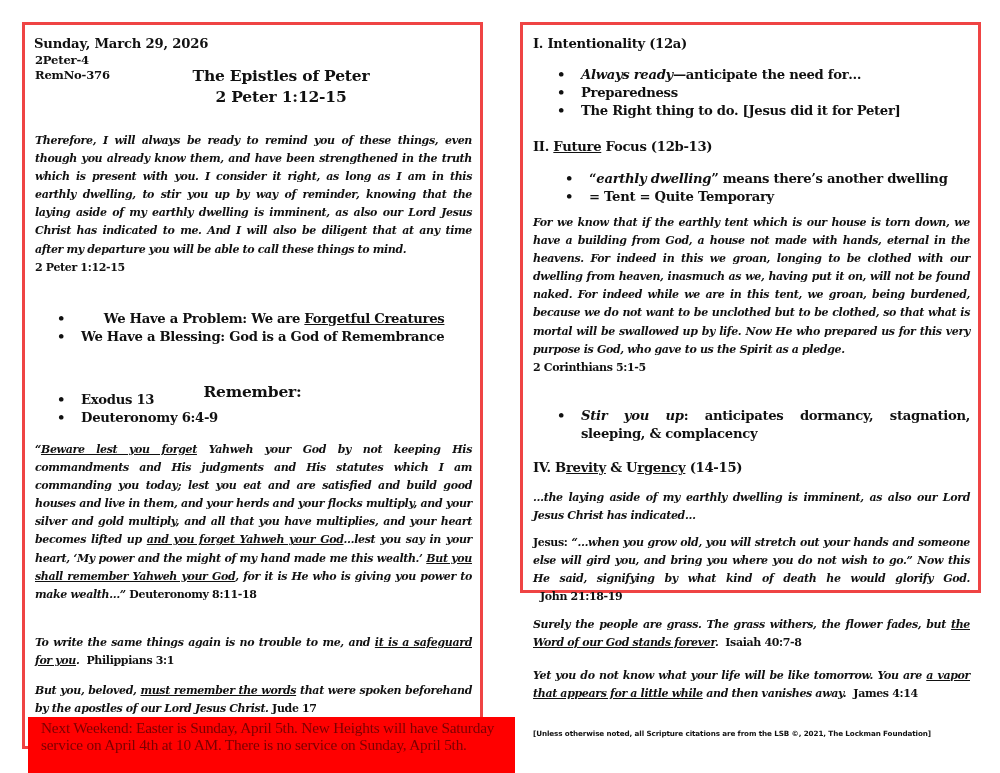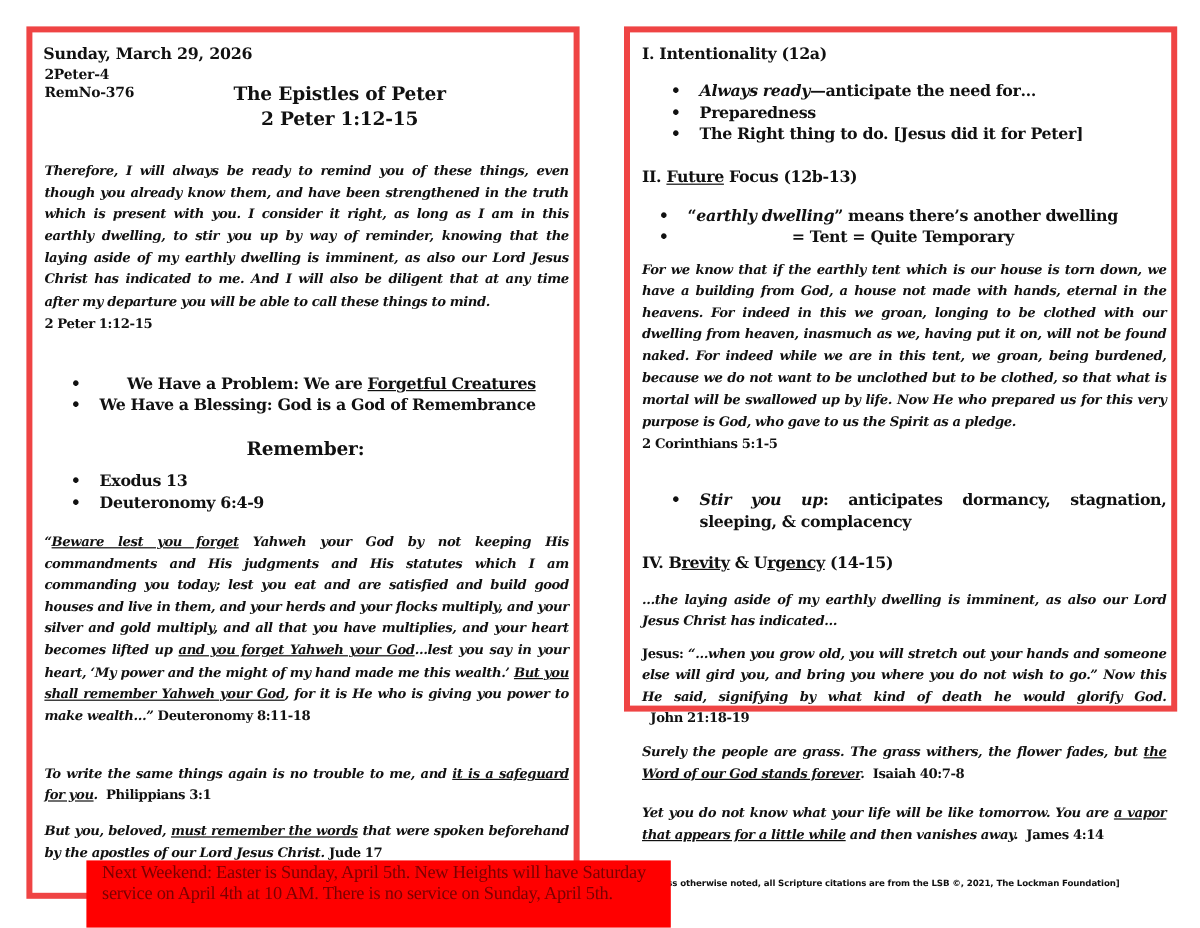--- a/index.html
+++ b/index.html
@@ -1,43 +1,43 @@
 <!DOCTYPE html>
 <html><head>
 <meta charset="utf-8">
 <style>
   html, body { margin: 0; padding: 0; background: #ffffff; }
   body { width: 1000px; height: 773px; position: relative; overflow: hidden;
          font-family: "DejaVu Serif", "Liberation Serif", serif; color: #111; }
-  .panel { position: absolute; border: 5px solid #ef4444; background: #fff; box-sizing: border-box; }
+  .panel { position: absolute; border: 3px solid #ef4444; background: #fff; box-sizing: border-box; }
   #left-panel { left: 22px; top: 22px; width: 461px; height: 727px; }
   #right-panel { left: 520px; top: 22px; width: 461px; height: 571px; }
 
   .hdr-date { position: absolute; left: 9px; top: 11px; font-weight: bold; font-size: 13.2px; letter-spacing: -0.2px; }
   .hdr-code { position: absolute; left: 10px; font-weight: bold; font-size: 11.6px; letter-spacing: -0.2px; text-align: center; }
   .hdr-title { position: absolute; left: 150px; width: 212px; text-align: center; font-weight: bold; font-size: 15.5px; line-height: 21px; letter-spacing: -0.2px;}
 
   .para { position: absolute; left: 10px; width: 437px; font-size: 11px; line-height: 18.1px; text-align: justify; letter-spacing: -0.35px; }
   .it { font-style: italic; font-weight: bold; }
   .b { font-weight: bold; font-style: normal; }
   .u { text-decoration: underline; }
   .ref { font-weight: bold; font-style: normal; display: block; }
   .ref-inline { font-weight: bold; font-style: normal; margin-top: 20px; }
 
   ul.bl { position: absolute; margin: 0; padding: 0; list-style: none; font-weight: bold; font-size: 13.2px; line-height: 18.1px; letter-spacing: -0.3px; }
   ul.bl li { position: relative; padding-left: 24px; }
   ul.bl li::before { content: "\2022"; position: absolute; left: 0; font-weight: bold; }
 
-  .center-head { position: absolute; left: 0; width: 455px; text-align: center; font-weight: bold; font-size: 15.5px; letter-spacing: -0.2px; }
+  .center-head { position: absolute; left: 0; width: 455px; text-align: center; font-weight: bold; font-size: 15.5px; letter-spacing: -0.2px; margin-top: 20px; }
 
   .sec-head { position: absolute; left: 10px; font-weight: bold; font-size: 13.2px; letter-spacing: -0.3px; }
 
   .foot-note { position: absolute; left: 10px; width: 437px; font-weight: bold; font-family: "DejaVu Sans", "Liberation Sans", sans-serif; font-size: 7.2px; letter-spacing: -0.1px; }
 
-  #banner { position: absolute; left: 28px; top: 717px; width: 487px; height: 56px; background: #ff0000; color: #7a0000; box-sizing: border-box; padding: 2px 10px 0 13px; font-family: "Liberation Serif", "DejaVu Serif", serif; font-size: 15.3px; line-height: 17px; letter-spacing: -0.2px; margin-left: 44px; }
+  #banner { position: absolute; left: 28px; top: 717px; width: 487px; height: 56px; background: #ff0000; color: #7a0000; box-sizing: border-box; padding: 2px 10px 0 13px; font-family: "Liberation Serif", "DejaVu Serif", serif; font-size: 15.3px; line-height: 17px; letter-spacing: -0.2px; }
 </style>
 </head>
 <body>
 
 <div id="left-panel" class="panel">
   <div class="hdr-date">Sunday, March 29, 2026</div>
   <div class="hdr-code" style="top:28px">2Peter-4</div>
   <div class="hdr-code" style="top:43px">RemNo-376</div>
   <div class="hdr-title" style="top:40px">The Epistles of Peter</div>
   <div class="hdr-title" style="top:61px">2 Peter 1:12-15</div>
@@ -78,21 +78,21 @@
   <ul class="bl" style="left:34px; top:41px;">
     <li><span class="it" style="font-weight:bold">Always ready</span><span>—anticipate the need for…</span></li>
     <li>Preparedness</li>
     <li>The Right thing to do. [Jesus did it for Peter]</li>
   </ul>
 
   <div class="sec-head" style="top:114px">
     <span>II. </span><span class="u">Future</span><span> Focus (12b-13)</span>
   </div>
 
-  <ul class="bl" style="left:24px; top:145px;text-align:center;">
+  <ul class="bl" style="left:42px; top:145px;">
     <li><span>“</span><span class="it">earthly dwelling</span><span>” means there’s another dwelling</span></li>
     <li>= Tent = Quite Temporary</li>
   </ul>
 
   <div class="para" style="top:189px">
     <span class="it">For we know that if the earthly tent which is our house is torn down, we have a building from God, a house not made with hands, eternal in the heavens. For indeed in this we groan, longing to be clothed with our dwelling from heaven, inasmuch as we, having put it on, will not be found naked. For indeed while we are in this tent, we groan, being burdened, because we do not want to be unclothed but to be clothed, so that what is mortal will be swallowed up by life. Now He who prepared us for this very purpose is God, who gave to us the Spirit as a pledge.</span>
     <span class="ref">2 Corinthians 5:1-5</span>
   </div>
 
   <ul class="bl" style="left:34px; top:382px; width:413px; text-align:justify;">

